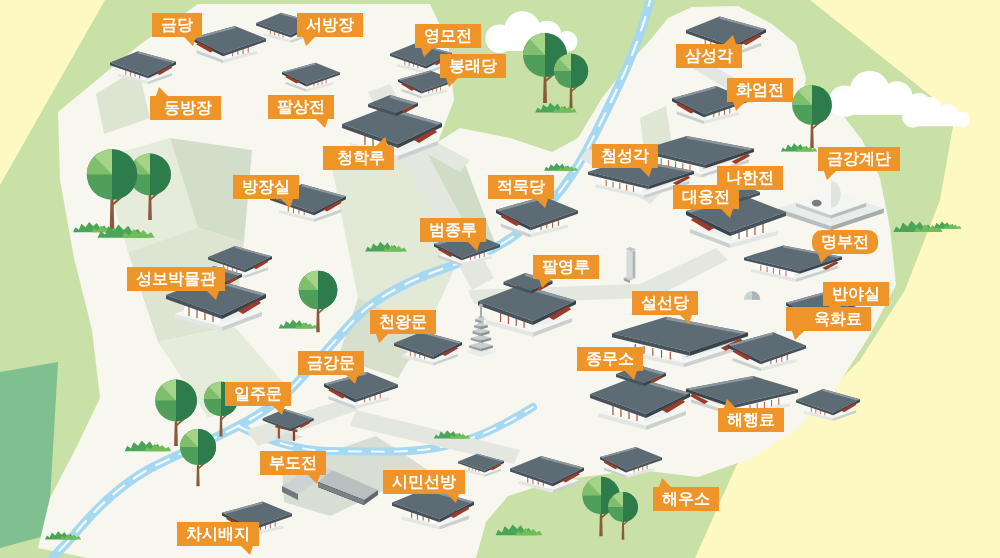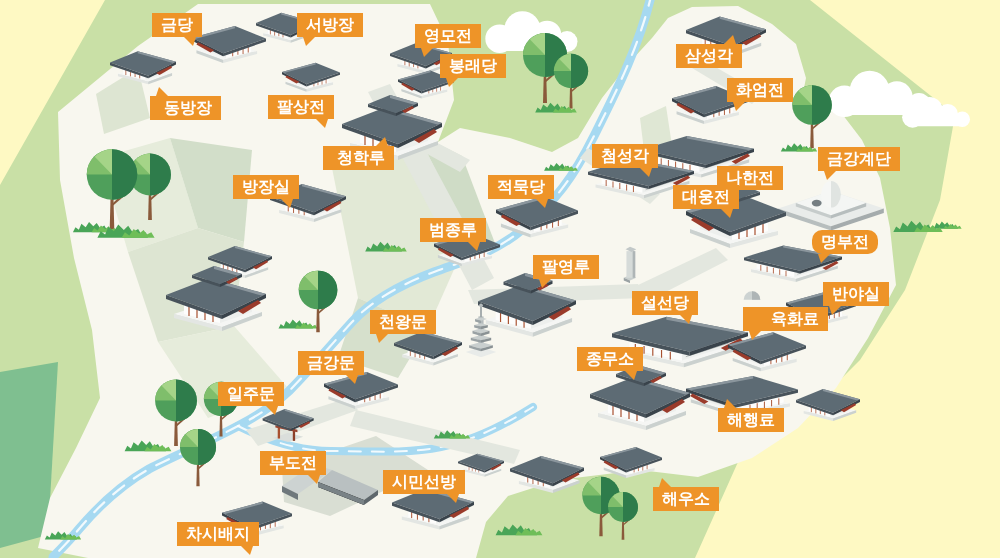--- a/index.html
+++ b/index.html
@@ -410,26 +410,27 @@
       <div class="lbl t-bl" style="left: 717px; top: 126px; margin-top: 40px;">나한전</div>
       <div class="lbl t-tr" style="left: 323px; top: 146px; padding-left: 14px;">청학루</div>
       <div class="lbl t-br" style="left: 592px; top: 144px;">첨성각</div>
       <div class="lbl t-bl" style="left: 818px; top: 147px;">금강계단</div>
       <div class="lbl t-br" style="left: 233px; top: 175px;">방장실</div>
       <div class="lbl t-br" style="left: 488px; top: 175px;">적묵당</div>
       <div class="lbl t-br" style="left: 673px; top: 185px;">대웅전</div>
       <div class="lbl t-br" style="left: 420px; top: 218px;">범종루</div>
       <div class="lbl t-bl" style="left: 812px; top: 230px; border-radius: 10px;">명부전</div>
       <div class="lbl t-bl" style="left: 533px; top: 255px;">팔영루</div>
+      <div class="lbl t-br" style="left: 127px; top: 267px;">성보박물관</div>
       <div class="lbl t-bl" style="left: 823px; top: 282px;">반야실</div>
       <div class="lbl t-br" style="left: 632px; top: 291px;">설선당</div>
-      <div class="lbl t-bl" style="left: 743px; top: 307px; padding-left: 28px;">육화료</div>
+      <div class="lbl t-bl" style="left: 786px; top: 307px; padding-left: 28px;">육화료</div>
       <div class="lbl t-bl" style="left: 370px; top: 310px;">천왕문</div>
       <div class="lbl t-br" style="left: 298px; top: 351px;">금강문</div>
       <div class="lbl t-br" style="left: 577px; top: 347px;">종무소</div>
-      <div class="lbl t-br" style="left: 218px; top: 382px; text-align: center;">일주문</div>
+      <div class="lbl t-br" style="left: 225px; top: 382px; text-align: center;">일주문</div>
       <div class="lbl t-tl" style="left: 718px; top: 408px;">해행료</div>
       <div class="lbl t-br" style="left: 260px; top: 451px;">부도전</div>
       <div class="lbl t-br" style="left: 383px; top: 470px;">시민선방</div>
       <div class="lbl t-br" style="left: 177px; top: 483px; margin-top: 39px;">차시배지</div>
       <div class="lbl t-tl" style="left: 653px; top: 487px;">해우소</div>
     </div>
 </div>
 
 </body></html>

